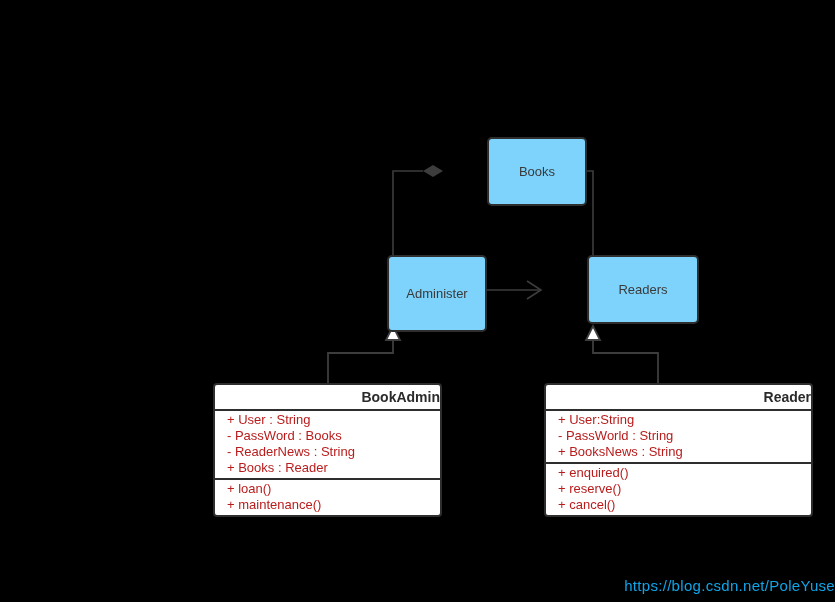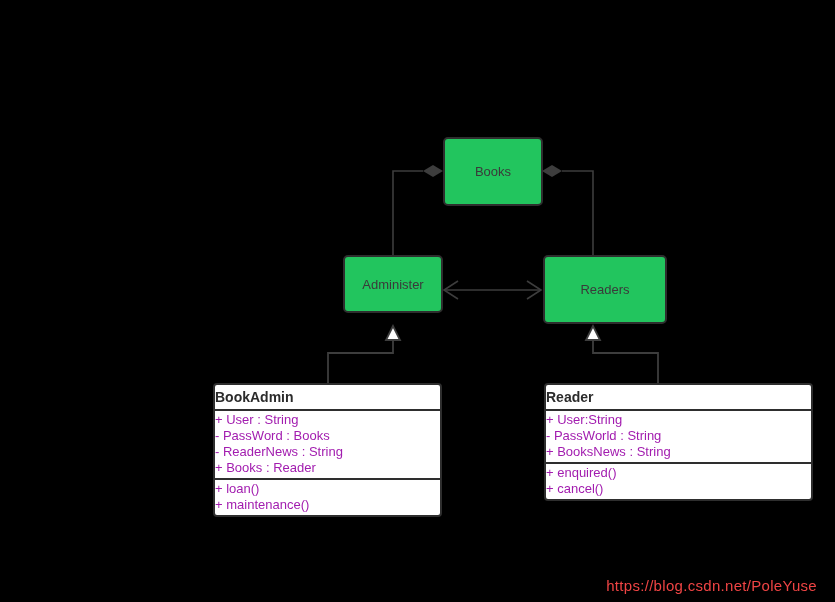--- a/index.html
+++ b/index.html
@@ -3,49 +3,49 @@
 <meta charset="utf-8">
 <style>
   html, body { margin:0; padding:0; background:#000; }
   .canvas {
     position:relative; width:835px; height:602px; background:#000000;
     font-family:"Liberation Sans", sans-serif; overflow:hidden;
   }
   svg.connectors { position:absolute; left:0; top:0; }
 
   .node {
-    position:absolute; background:#22c55e; border:2px solid #2e2e2e;
+    position:absolute; background:#7dd3fc; border:2px solid #2e2e2e;
     border-radius:5px; box-sizing:border-box;
     display:flex; align-items:center; justify-content:center;
-    font-size:13px; color:#3a3a3a;
+    font-size:13px; color:#3a3a3a;margin-left:44px;
   }
   .node-books      { left:443px; top:137px; width:100px; height:69px; }
-  .node-administer { left:343px; top:255px; width:100px; height:58px; }
-  .node-readers    { left:543px; top:255px; width:124px; height:69px; }
+  .node-administer { left:343px; top:255px; width:100px; height:77px; }
+  .node-readers    { left:543px; top:255px; width:112px; height:69px; }
 
   .uml-class {
     position:absolute; background:#ffffff; border:2px solid #2e2e2e;
     border-radius:4px; box-sizing:border-box; color:#333333;
   }
   .class-bookadmin { left:213px; top:383px; width:229px; }
   .class-reader    { left:544px; top:383px; width:269px; }
 
   .class-title {
-    font-weight:bold; font-size:14px; line-height:24px; text-align:left;
+    font-weight:bold; font-size:14px; line-height:24px; text-align:right;
     border-bottom:2px solid #2e2e2e; color:#2b2b2b;
   }
   .class-section { padding:1px 0 2px; }
   .class-section.attrs { border-bottom:2px solid #2e2e2e; }
   .member-row {
-    font-size:13px; line-height:16px; padding-left:0;
-    white-space:pre; color:#a21caf;
+    font-size:13px; line-height:16px; padding-left:12px;
+    white-space:pre; color:#b91c1c;
   }
   .watermark {
-    position:absolute; right:18px; bottom:8px;
-    font-size:15px; color:#ef4444; letter-spacing:0.3px;
+    position:absolute; right:0; bottom:8px;
+    font-size:15px; color:#0ea5e9; letter-spacing:0.3px;
   }
 </style>
 </head>
 <body>
 
 <div class="canvas">
 
   <svg class="connectors" width="835" height="602" viewBox="0 0 835 602">
 
     <g stroke="#3d3d3d" stroke-width="1.6" fill="none">
@@ -101,18 +101,19 @@
 
   <div class="uml-class class-reader">
     <div class="class-title">Reader</div>
     <div class="class-section attrs">
         <div class="member-row">+ User:String</div>
         <div class="member-row">- PassWorld : String</div>
         <div class="member-row">+ BooksNews : String</div>
       </div>
     <div class="class-section methods">
         <div class="member-row">+ enquired()</div>
+        <div class="member-row">+ reserve()</div>
         <div class="member-row">+ cancel()</div>
       </div>
   </div>
 
   <div class="watermark">https://blog.csdn.net/PoleYuse</div>
 </div>
 
 </body></html>

